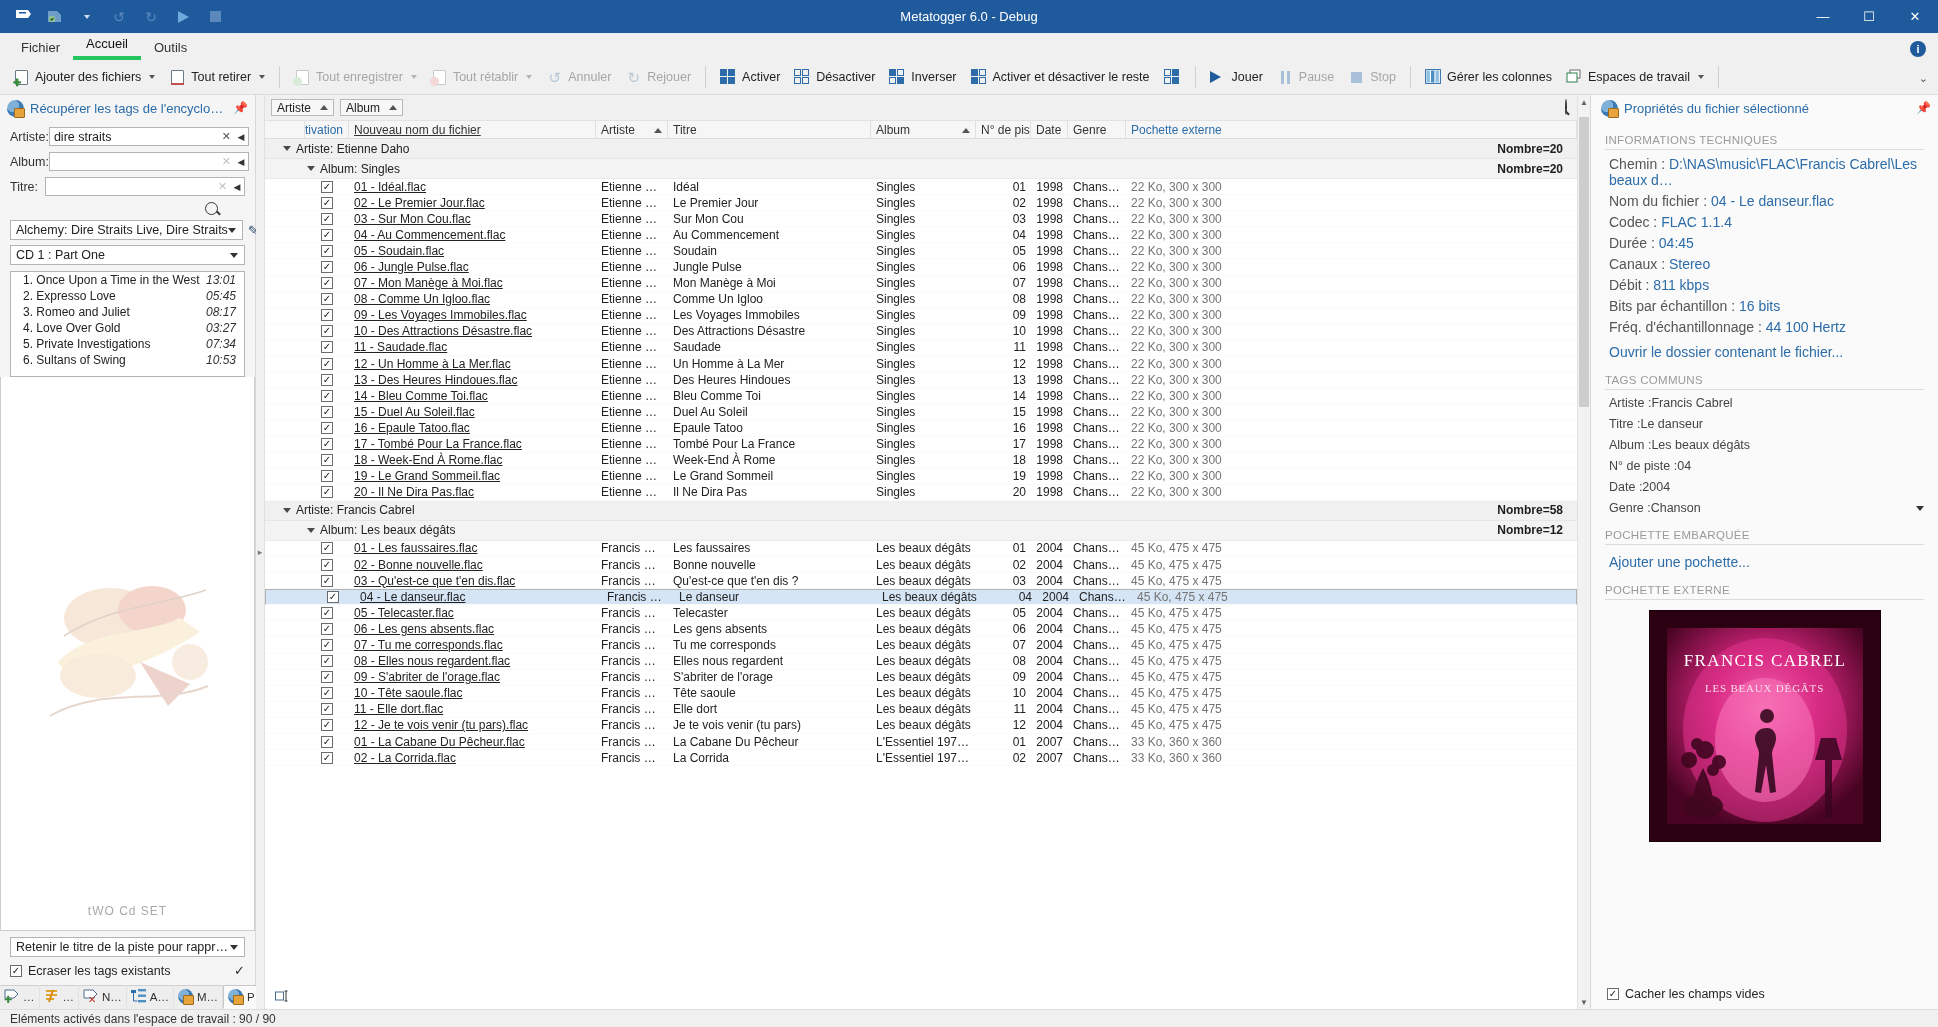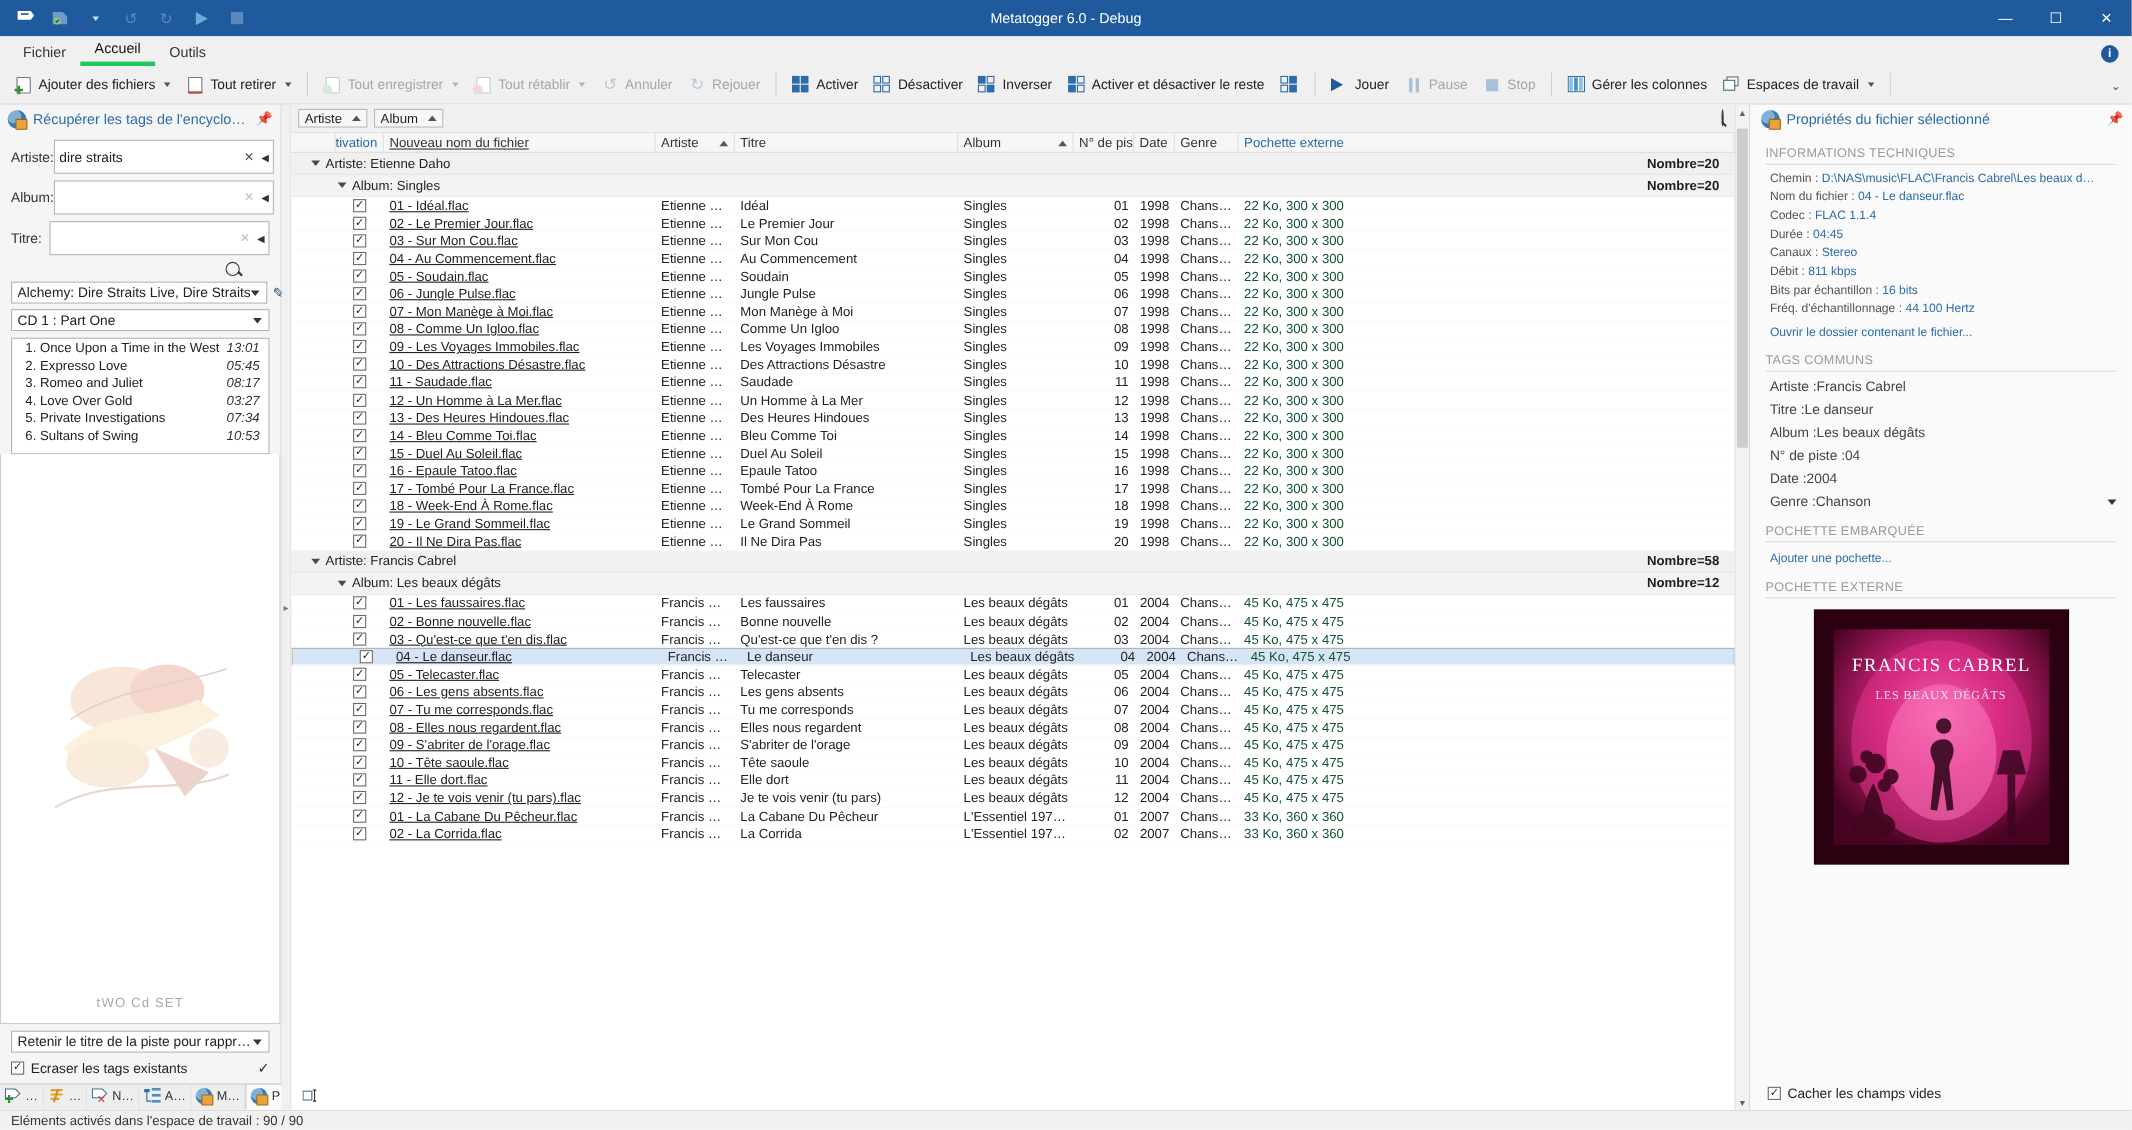--- a/index.html
+++ b/index.html
@@ -61,21 +61,21 @@
               color:#2c6ca8; font-size:13px; }
   .pane-head .ttl{ flex:1; overflow:hidden; text-overflow:ellipsis; white-space:nowrap; }
   .pin{ font-size:12px; color:#444; transform:rotate(0deg); }
   .enc-ic{ width:17px;height:17px; border-radius:50%; background:
            radial-gradient(circle at 35% 35%, #7fb0d8 0 40%, #3b7ab5 41% 100%); position:relative;}
   .enc-ic:after{ content:""; position:absolute; right:-1px; bottom:-1px; width:9px;height:8px;
                  background:#e8a33d; border:1px solid #9c6a1c; border-radius:1px;}
   .lp-body{ padding:6px 10px 0 10px; }
   .frow{ display:flex; align-items:center; margin-bottom:6px; }
   .frow label{ width:40px; font-size:12.5px; color:#333; }
-  .inwrap{ flex:1; height:31px; border:1px solid #b4b4b4; background:#fff; display:flex; align-items:center;}
+  .inwrap{ flex:1; height:19px; border:1px solid #b4b4b4; background:#fff; display:flex; align-items:center;}
   .inwrap input{ border:0; outline:0; flex:1; font-size:12.5px; font-family:inherit; padding:0 4px;
                  color:#222; background:transparent; min-width:0;}
   .inwrap .x{ width:15px; text-align:center; color:#555; font-size:11px;}
   .inwrap .x.dim{ color:#c0c0c0;}
   .inwrap .lt{ width:14px; text-align:center; color:#333; font-size:9px; border-left:0;}
   .searchline{ display:flex; justify-content:flex-end; padding-right:27px; margin:1px 0 5px 0;}
   .mag{ width:13px;height:13px; border:1.6px solid #3a3a3a; border-radius:50%; position:relative;}
   .mag:after{ content:""; position:absolute; width:5px;height:1.6px; background:#3a3a3a;
               transform:rotate(45deg); right:-4px; bottom:0px;}
   .selwrap{ display:flex; align-items:center; gap:5px; margin-bottom:5px;}
@@ -128,21 +128,21 @@
         border-top:5px solid #4a4a4a; margin:0 5px 0 0;}
   .grpname{ color:#222; }
   .grpcount{ margin-left:auto; padding-right:14px; font-weight:bold; font-size:12px; color:#1d1d1d;}
   .row{ height:16.1px; display:flex; align-items:center; font-size:12px; color:#222;
         border-bottom:1px solid #fafafa;}
   .row.sel{ background:#d6e5f5; }
   .cell{ padding:0 5px; overflow:hidden; white-space:nowrap; text-overflow:ellipsis; height:16px;
          line-height:16px;}
   .cell.cb{ display:flex; align-items:center; justify-content:center;}
   .cell.num{ text-align:right;}
-  .cell.lnk{ color:#14532d; }
+  .cell.lnk{ color:#737373; }
   
   .c0{ width:40px; flex:0 0 40px;}
   .c1{ width:44px; flex:0 0 44px;}
   .c2{ width:247px; flex:0 0 247px;text-decoration:underline;}
   .c3{ width:72px; flex:0 0 72px;}
   .c4{ width:203px; flex:0 0 203px;}
   .c5{ width:105px; flex:0 0 105px;}
   .c6{ width:55px; flex:0 0 55px;}
   .c7{ width:37px; flex:0 0 37px;}
   .c8{ width:58px; flex:0 0 58px;}
@@ -150,21 +150,21 @@
   .vscroll{ width:13px; background:#f2f2f2; border-left:1px solid #e2e2e2; position:relative;}
   .vthumb{ position:absolute; left:1px; right:1px; top:22px; height:290px; background:#cdcdcd;}
   .vsarrow{ height:14px; display:flex; align-items:center; justify-content:center; font-size:8px; color:#606060;}
   .colgrip{ width:9px; background:#f0f0f0; border-right:1px solid #e0e0e0;
             display:flex; align-items:center; justify-content:center; color:#777; font-size:9px;}
   
   .rightpane{ width:348px; background:#fafafa; border-left:1px solid #d8d8d8; display:flex; flex-direction:column;}
   .rp-body{ padding:4px 14px 0 14px; overflow:hidden; flex:1;}
   .sect{ font-size:11.5px; color:#9a9a9a; letter-spacing:.3px; margin:9px 0 3px 0;}
   .hr{ height:1px; background:#dcdcdc; margin-bottom:6px;}
-  .kv{ font-size:11px; margin:0 0 5px 4px; color:#555;}
+  .kv{ font-size:14px; margin:0 0 5px 4px; color:#555;}
   .kv b{ font-weight:normal; color:#2c6ca8;}
   .lnk{ color:#2c6ca8; }
   .tagrow{ font-size:12.5px; color:#444; margin:0 0 7px 4px; display:flex; align-items:center;}
   .tagrow .dd2{ margin-left:auto; width:0;height:0;border-left:4px solid transparent;
                 border-right:4px solid transparent;border-top:5px solid #333;}
   .cover{ width:232px; height:232px; margin:10px auto 0 auto; display:block; }
   .rp-foot{ padding:10px 14px 8px 16px; }
   
   .statusbar{ height:18px; background:#f0f0f0; border-top:1px solid #dcdcdc;
               display:flex; align-items:center; padding-left:10px; font-size:12px; color:#333;}

